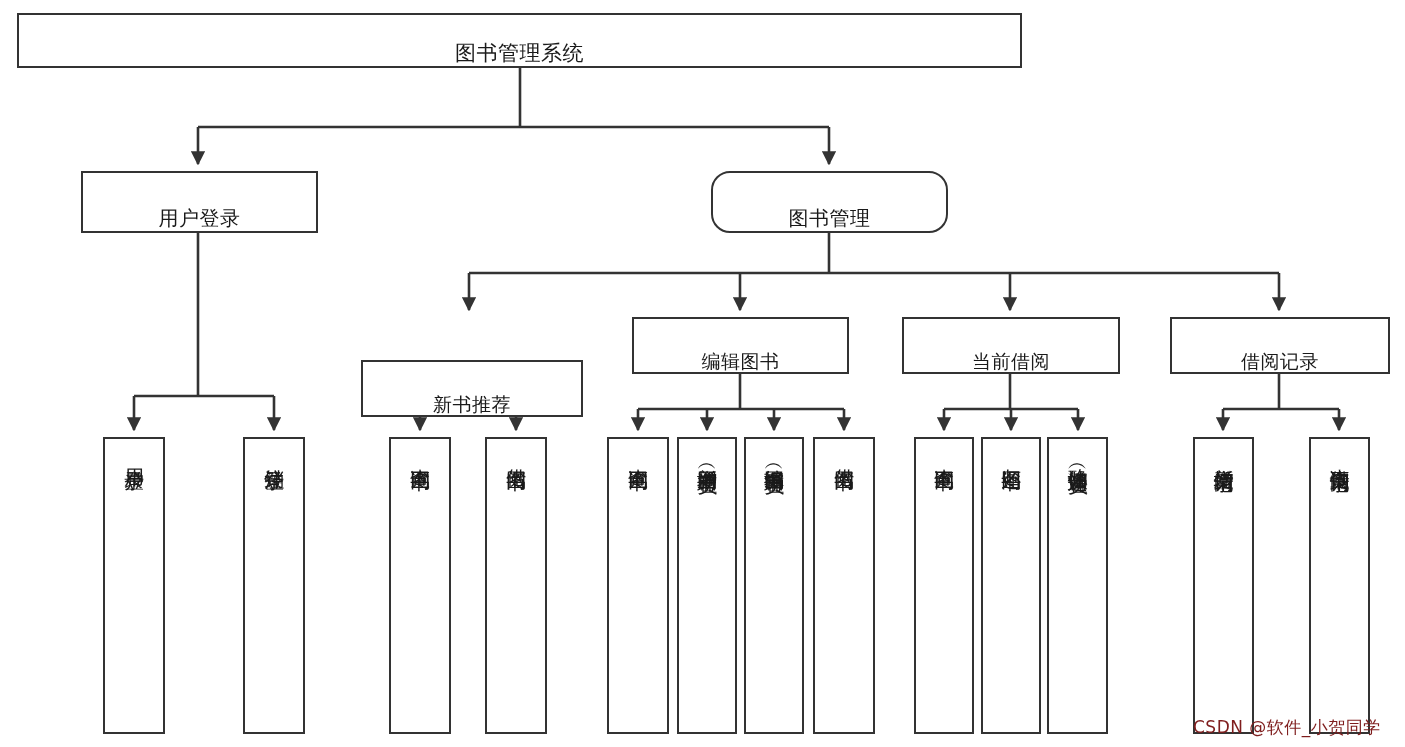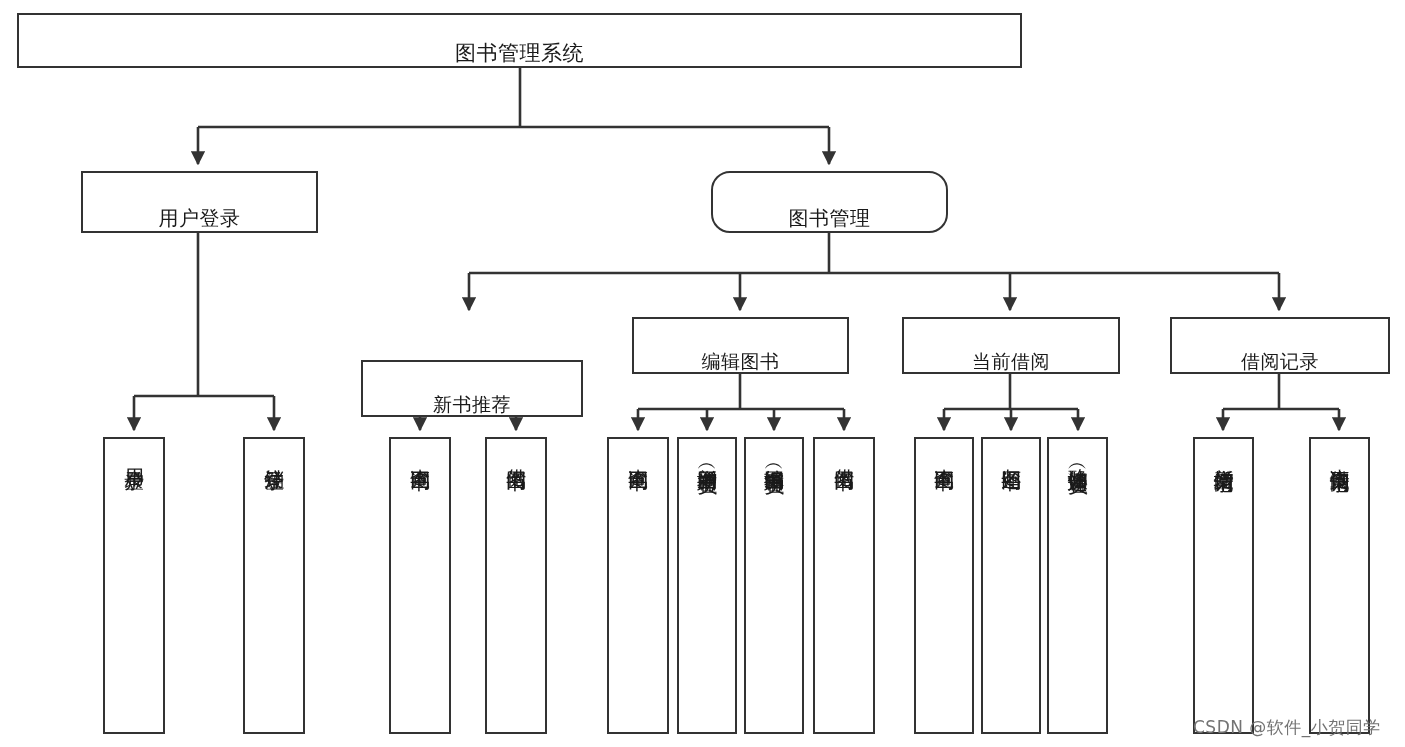--- a/index.html
+++ b/index.html
@@ -53,21 +53,21 @@
     writing-mode: vertical-rl;
     text-orientation: upright;
     font-size: 20px;
     line-height: 1.28;
     letter-spacing: 1px;
     white-space: nowrap;
   }
   .watermark {
     position: absolute;
     font-size: 17px;
-    color: #737373;
+    color: #7f1d1d;
     white-space: nowrap;
     letter-spacing: 0.5px;
     user-select: none;
   }
 </style>
 </head>
 <body>
 
 <div id="canvas">
 

